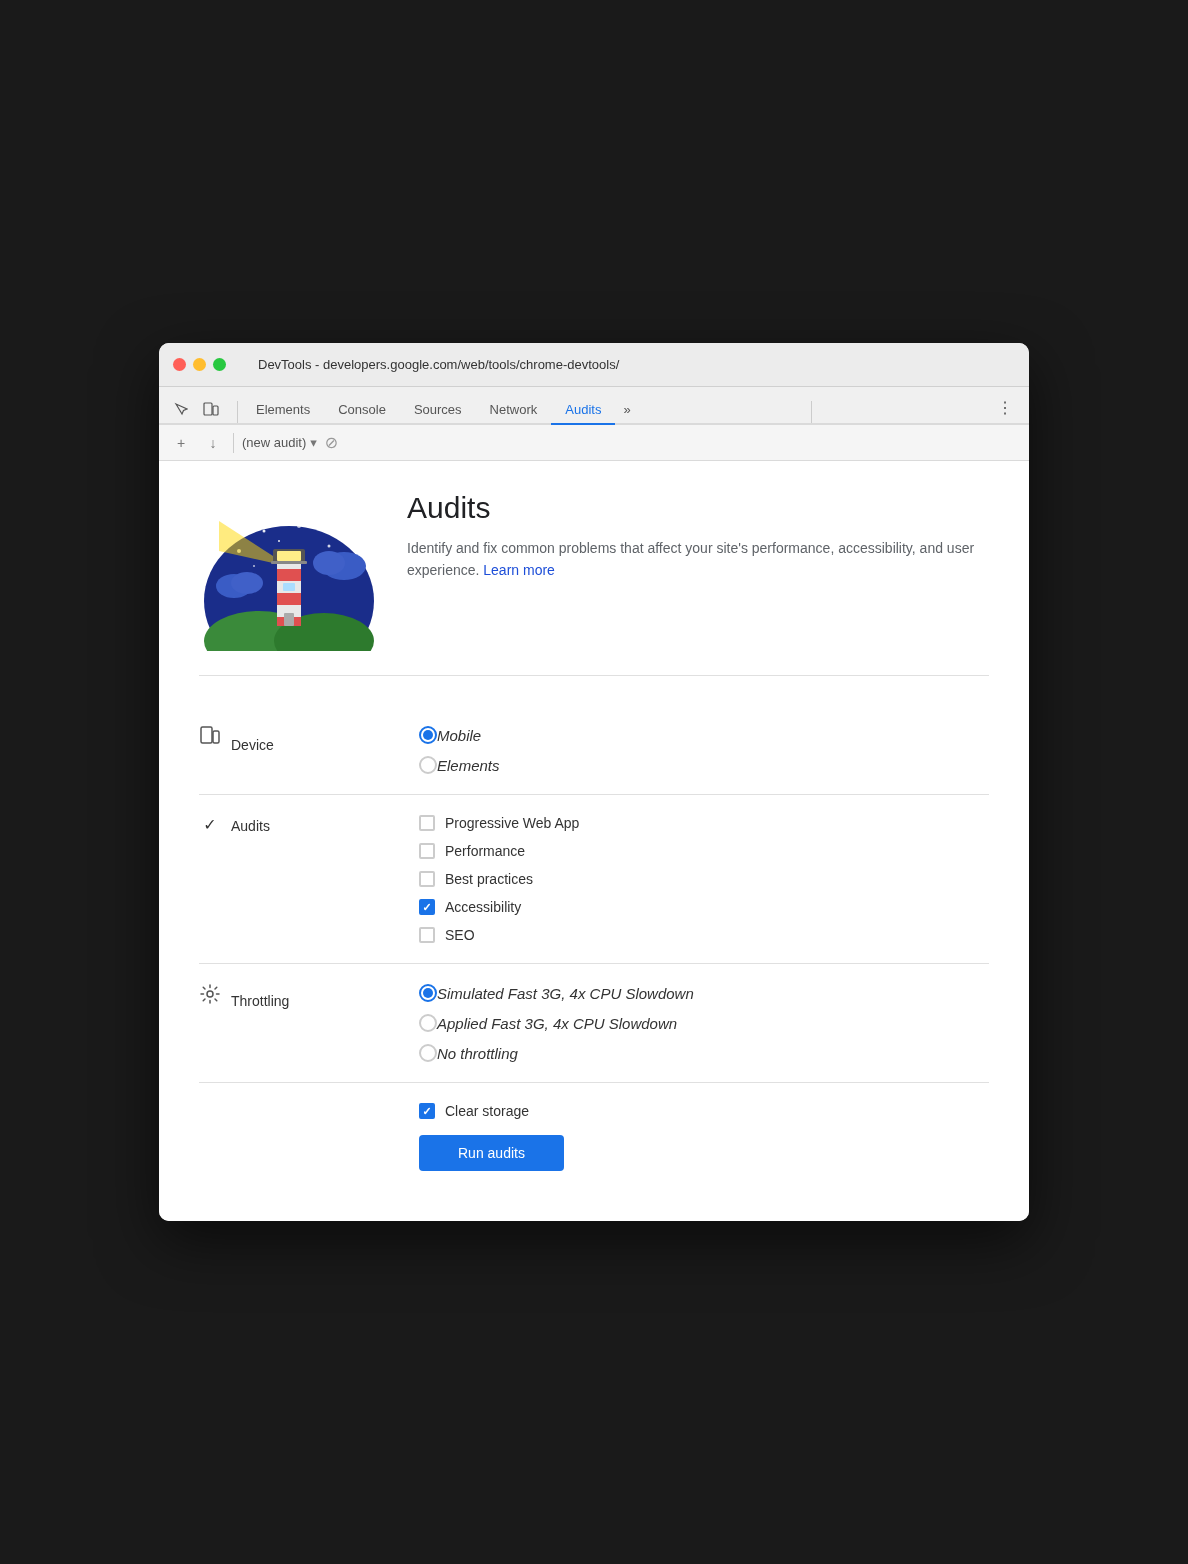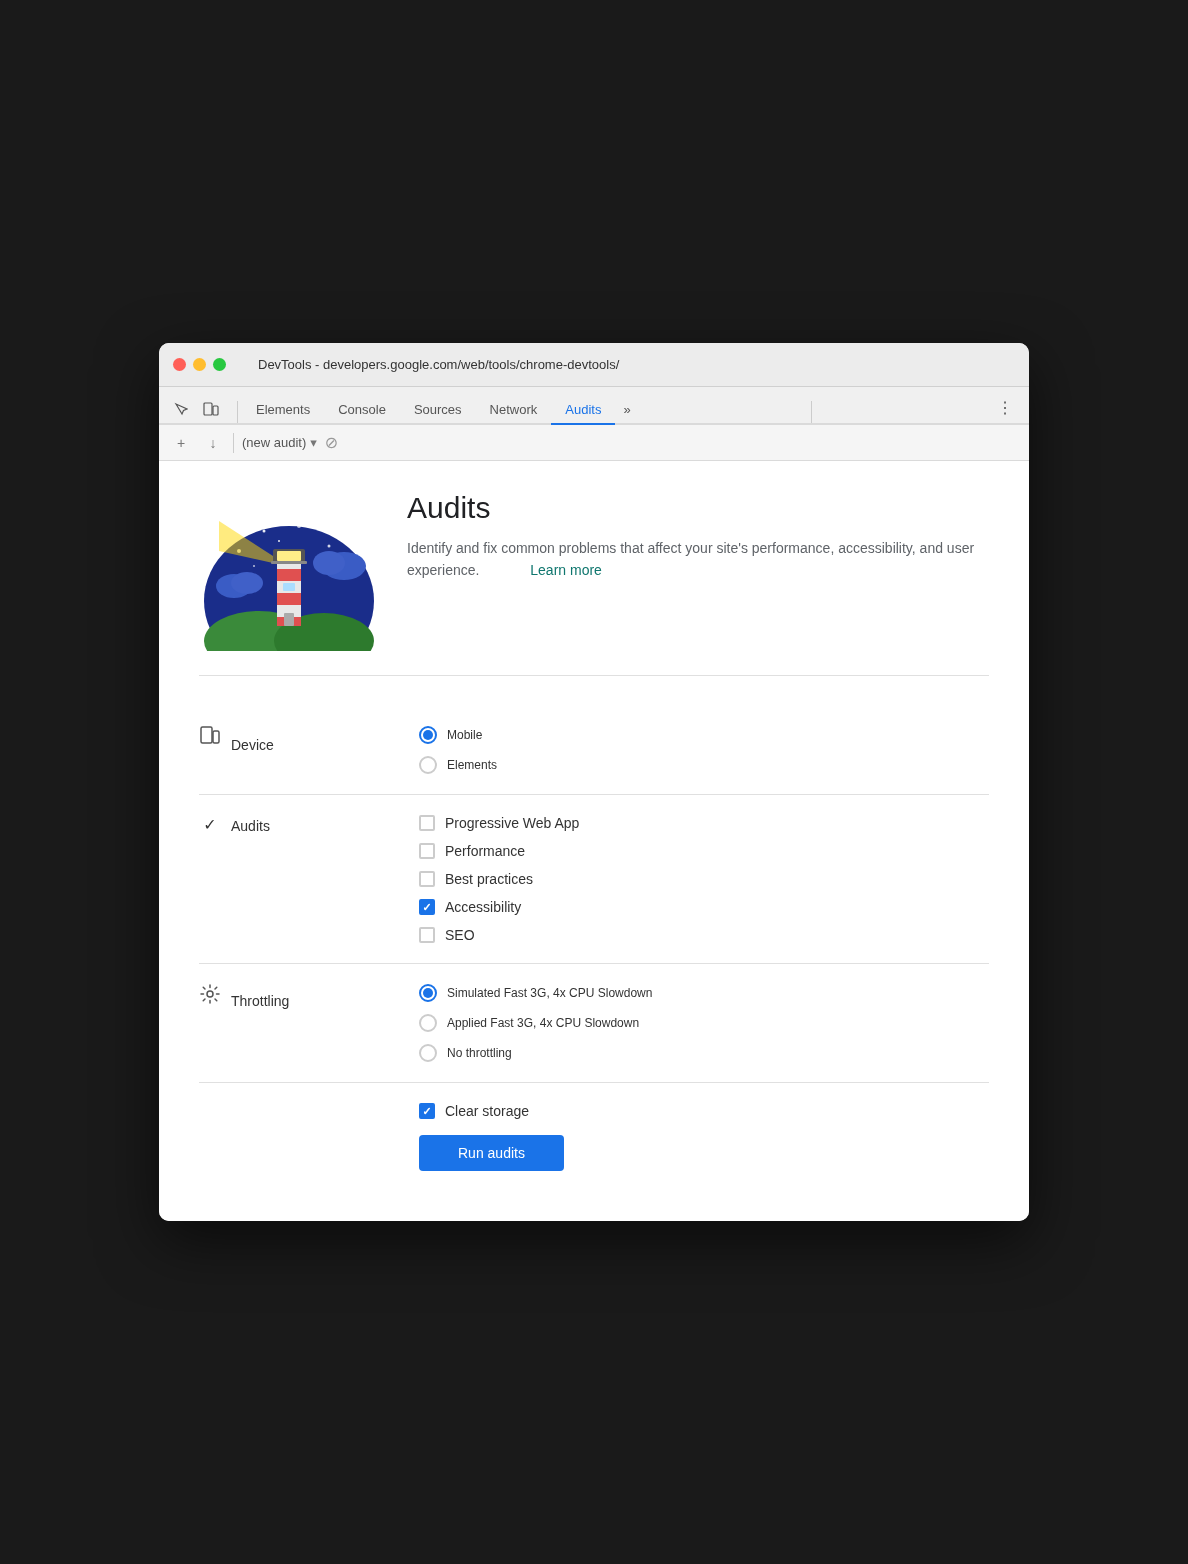--- a/index.html
+++ b/index.html
@@ -158,23 +158,22 @@
       font-weight: 400;
       color: #202124;
       margin-bottom: 12px;
     }
     .hero-text p {
       font-size: 14px;
       color: #5f6368;
       line-height: 1.6;
     }
     .hero-text a {
-      color: #0f766e;
+      color: #1d4ed8;
       text-decoration: none;
-      margin-left: 47px;
     }
     .section {
       display: flex;
       align-items: flex-start;
       padding: 20px 0;
       border-bottom: 1px solid #e0e0e0;
       gap: 0;
     }
     .section-label {
       display: flex;
@@ -197,24 +196,24 @@
     }
     .section-options {
       flex: 1;
       display: flex;
       flex-direction: column;
       gap: 12px;
     }
     .radio-option {
       display: flex;
       align-items: center;
-      gap: 10px;
-      font-size: 12px;
+      font-size: 15px;
       color: #333;
       cursor: pointer;
+      font-style: italic;
     }
     .radio-circle {
       width: 18px;
       height: 18px;
       border-radius: 50%;
       border: 2px solid #ccc;
       display: flex;
       align-items: center;
       justify-content: center;
       flex-shrink: 0;

